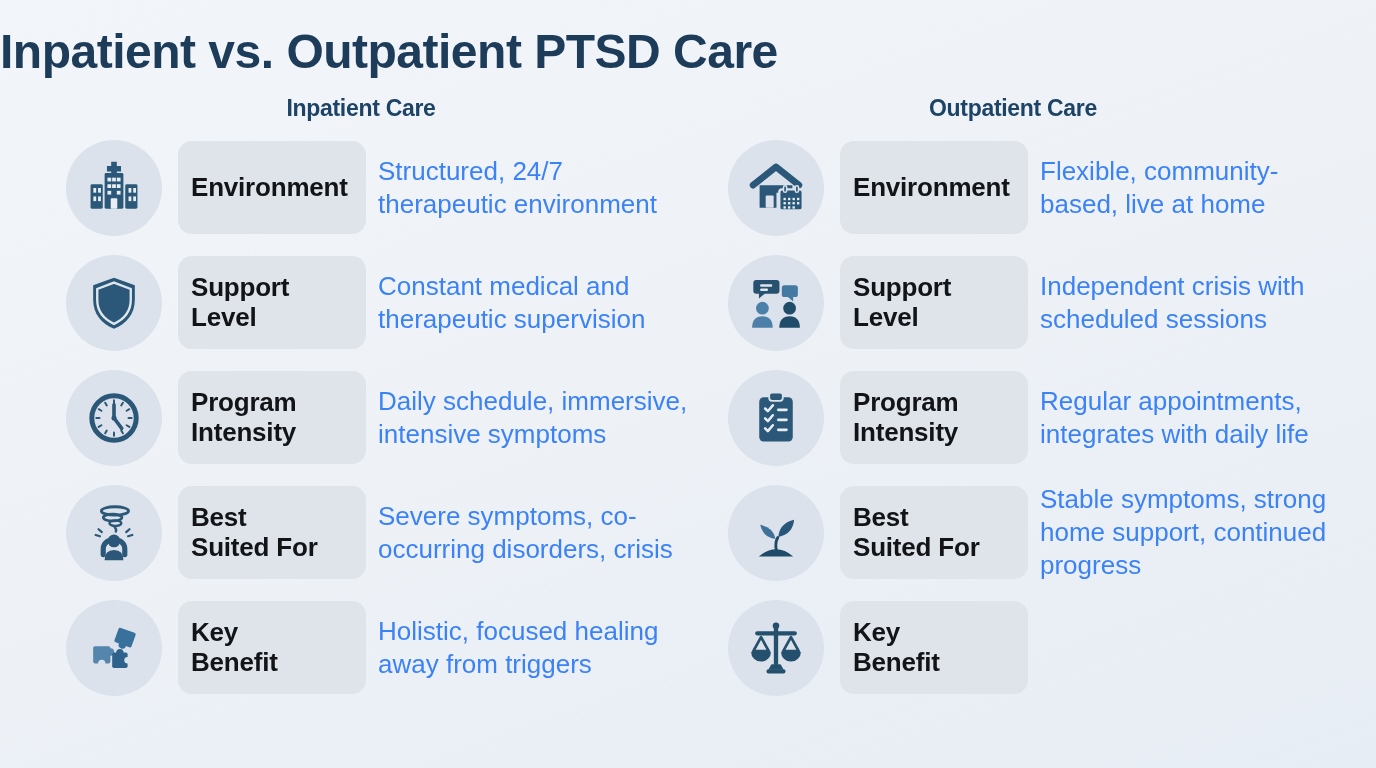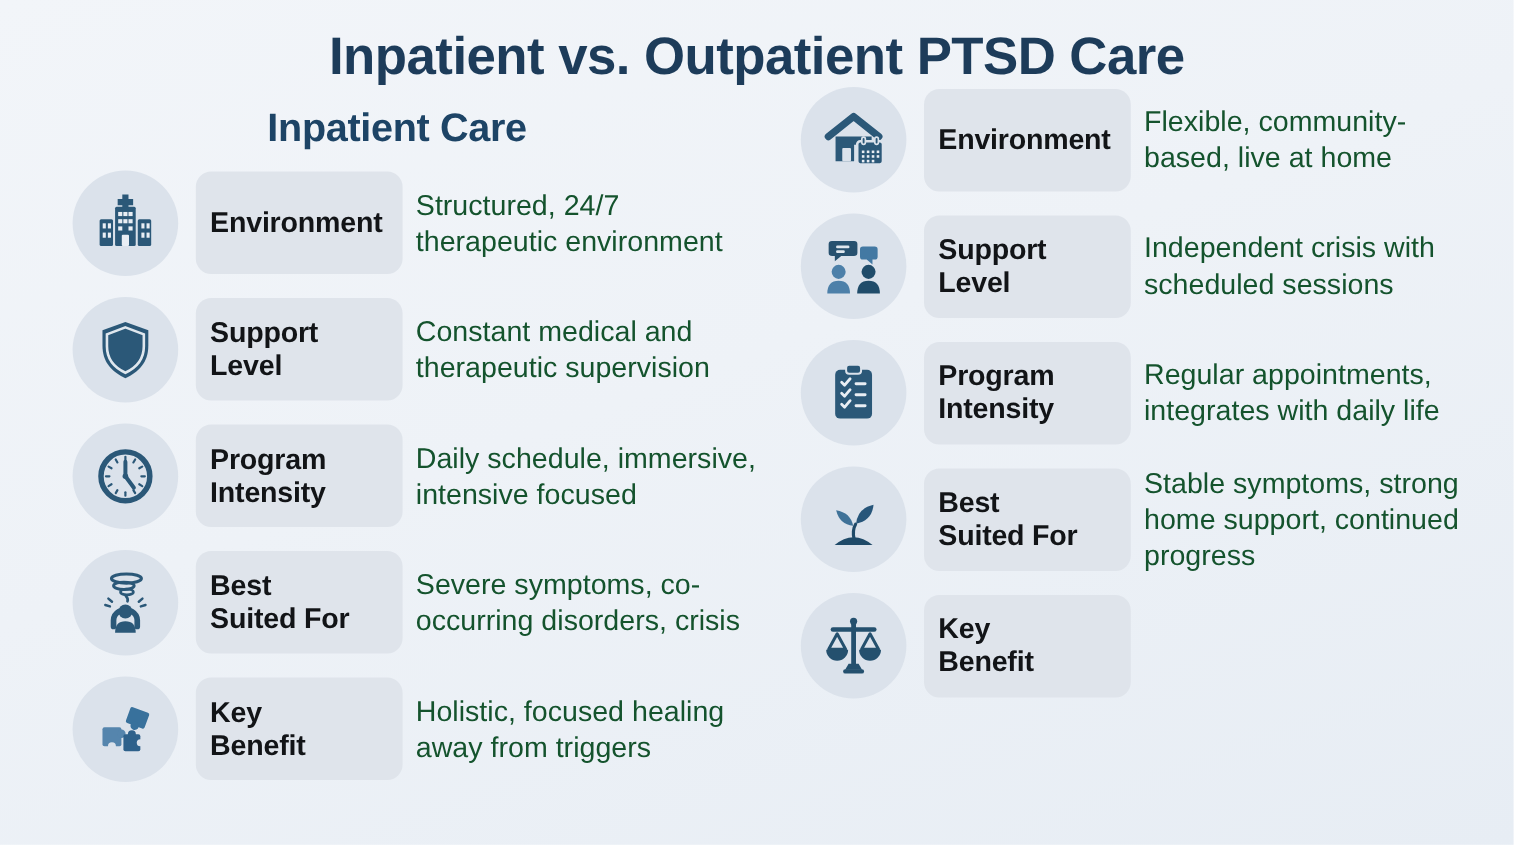--- a/index.html
+++ b/index.html
@@ -4,31 +4,31 @@
 <style>
   html,body{margin:0;padding:0;}
   body{
     width:1376px;height:768px;overflow:hidden;
     background:linear-gradient(160deg,#f2f5f9 0%,#eef2f7 45%,#e7edf4 100%);
     font-family:"Liberation Sans","DejaVu Sans",sans-serif;
     -webkit-font-smoothing:antialiased;
   }
   .page{width:1376px;height:768px;position:relative;}
   .main-title{
-    padding-top:26px;text-align:center;
+    padding-top:26px;text-align:left;
     font-size:48px;font-weight:700;letter-spacing:-0.5px;
     color:#1d3c5a;line-height:1.1;
   }
   .columns{display:flex;margin-top:2px;}
   .column{width:688px;box-sizing:border-box;}
   .column.left{padding-left:66px;}
   .column.right{padding-left:40px;}
   .col-header{
     margin-top:14px;margin-bottom:20px;text-align:center;
-    font-size:36px;font-weight:700;color:#1d4466;letter-spacing:-0.3px;
+    font-size:23px;font-weight:700;color:#1d4466;letter-spacing:-0.3px;
     line-height:1.15;
   }
   .column.left .col-header{width:590px;}
   .column.right .col-header{width:570px;}
   .row{display:flex;align-items:center;height:93px;margin-bottom:22px;}
   .icon-circle{
     width:96px;height:96px;border-radius:50%;
     background:#dbe2eb;flex:0 0 96px;
     display:flex;align-items:center;justify-content:center;
     margin-right:16px;
@@ -38,21 +38,21 @@
     background:#dfe4eb;border-radius:14px;
     display:flex;align-items:center;
     padding-left:13px;padding-right:3px;
     margin-right:12px;flex:0 0 188px;
   }
   .label-pill .label-text{
     font-size:26px;font-weight:700;color:#121417;
     line-height:1.15;white-space:pre-line;letter-spacing:-0.2px;
   }
   .desc{
-    font-size:26px;color:#14532d;line-height:33px;letter-spacing:0;
+    font-size:26px;color:#3b82f6;line-height:33px;letter-spacing:0;
   }
   .column.left .desc{width:314px;}
   .column.right .desc{width:310px;}
   .icon-circle svg{display:block;}
 </style>
 </head>
 <body>
 
 <div class="page">
 
@@ -135,21 +135,21 @@
               <path d="M32 32 V17.5"></path>
               <path d="M32 32 L40.5 43.5"></path>
             </g>
             <circle cx="32" cy="32" r="2.8" fill="#2b5878"></circle>
           </svg>
         </div>
         <div class="label-pill">
           <span class="label-text">Program
 Intensity</span>
         </div>
-        <div class="desc">Daily schedule, immersive, intensive focused</div>
+        <div class="desc">Daily schedule, immersive, intensive symptoms</div>
       </div>
 
       <div class="row">
         <div class="icon-circle">
           <svg width="60" height="60" viewBox="0 0 64 64">
             <g stroke="#2b5878" fill="none" stroke-linecap="round">
               <ellipse cx="33" cy="8.5" rx="14.5" ry="4.5" stroke-width="3"></ellipse>
               <ellipse cx="30.5" cy="15.5" rx="10" ry="3.6" stroke-width="2.8"></ellipse>
               <ellipse cx="33.5" cy="21.5" rx="6.3" ry="2.9" stroke-width="2.6"></ellipse>
               <path d="M32.5 25.5 q2.5 2.5 1.5 5" stroke-width="2.6"></path>
@@ -190,20 +190,21 @@
         </div>
         <div class="label-pill">
           <span class="label-text">Key
 Benefit</span>
         </div>
         <div class="desc">Holistic, focused healing away from triggers</div>
       </div>
     </div>
 
     <div class="column right">
+      <div class="col-header">Outpatient Care</div>
 
       <div class="row">
         <div class="icon-circle">
           <svg width="60" height="60" viewBox="0 0 64 64">
             <path d="M7.5 29 L32 9.5 L56.5 29" fill="none" stroke="#2b5878" stroke-width="7" stroke-linecap="round" stroke-linejoin="round"></path>
             <path d="M14.5 29 h35 v8 h-17 v16 h-18 z" fill="#2b5878"></path>
             <rect x="21" y="40" width="8.5" height="13" rx="1" fill="#dbe2eb"></rect>
             <rect x="35.5" y="33.5" width="25" height="22.5" rx="3" fill="#2b5878" stroke="#dbe2eb" stroke-width="2.5"></rect>
             <rect x="40" y="29.5" width="3.4" height="7" rx="1.7" fill="#2b5878" stroke="#dbe2eb" stroke-width="1.6"></rect>
             <rect x="52.6" y="29.5" width="3.4" height="7" rx="1.7" fill="#2b5878" stroke="#dbe2eb" stroke-width="1.6"></rect>

